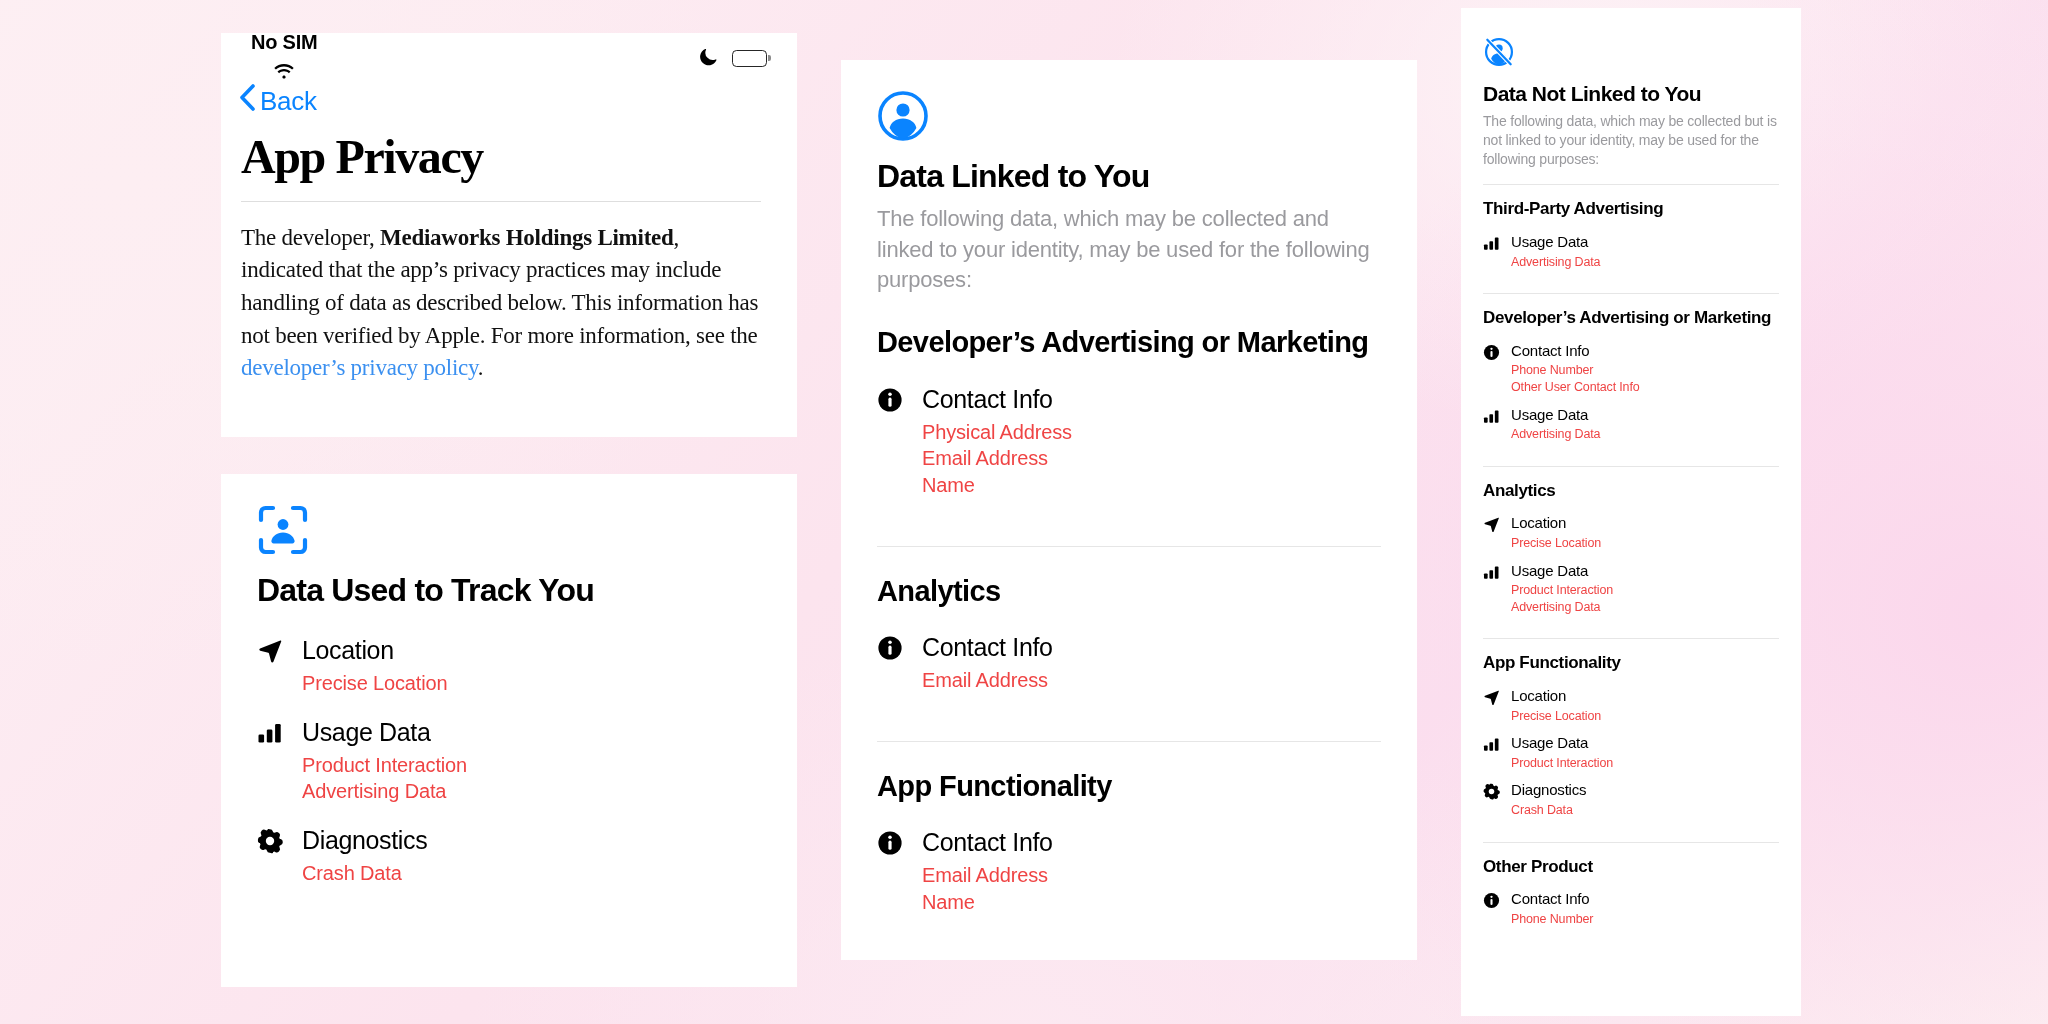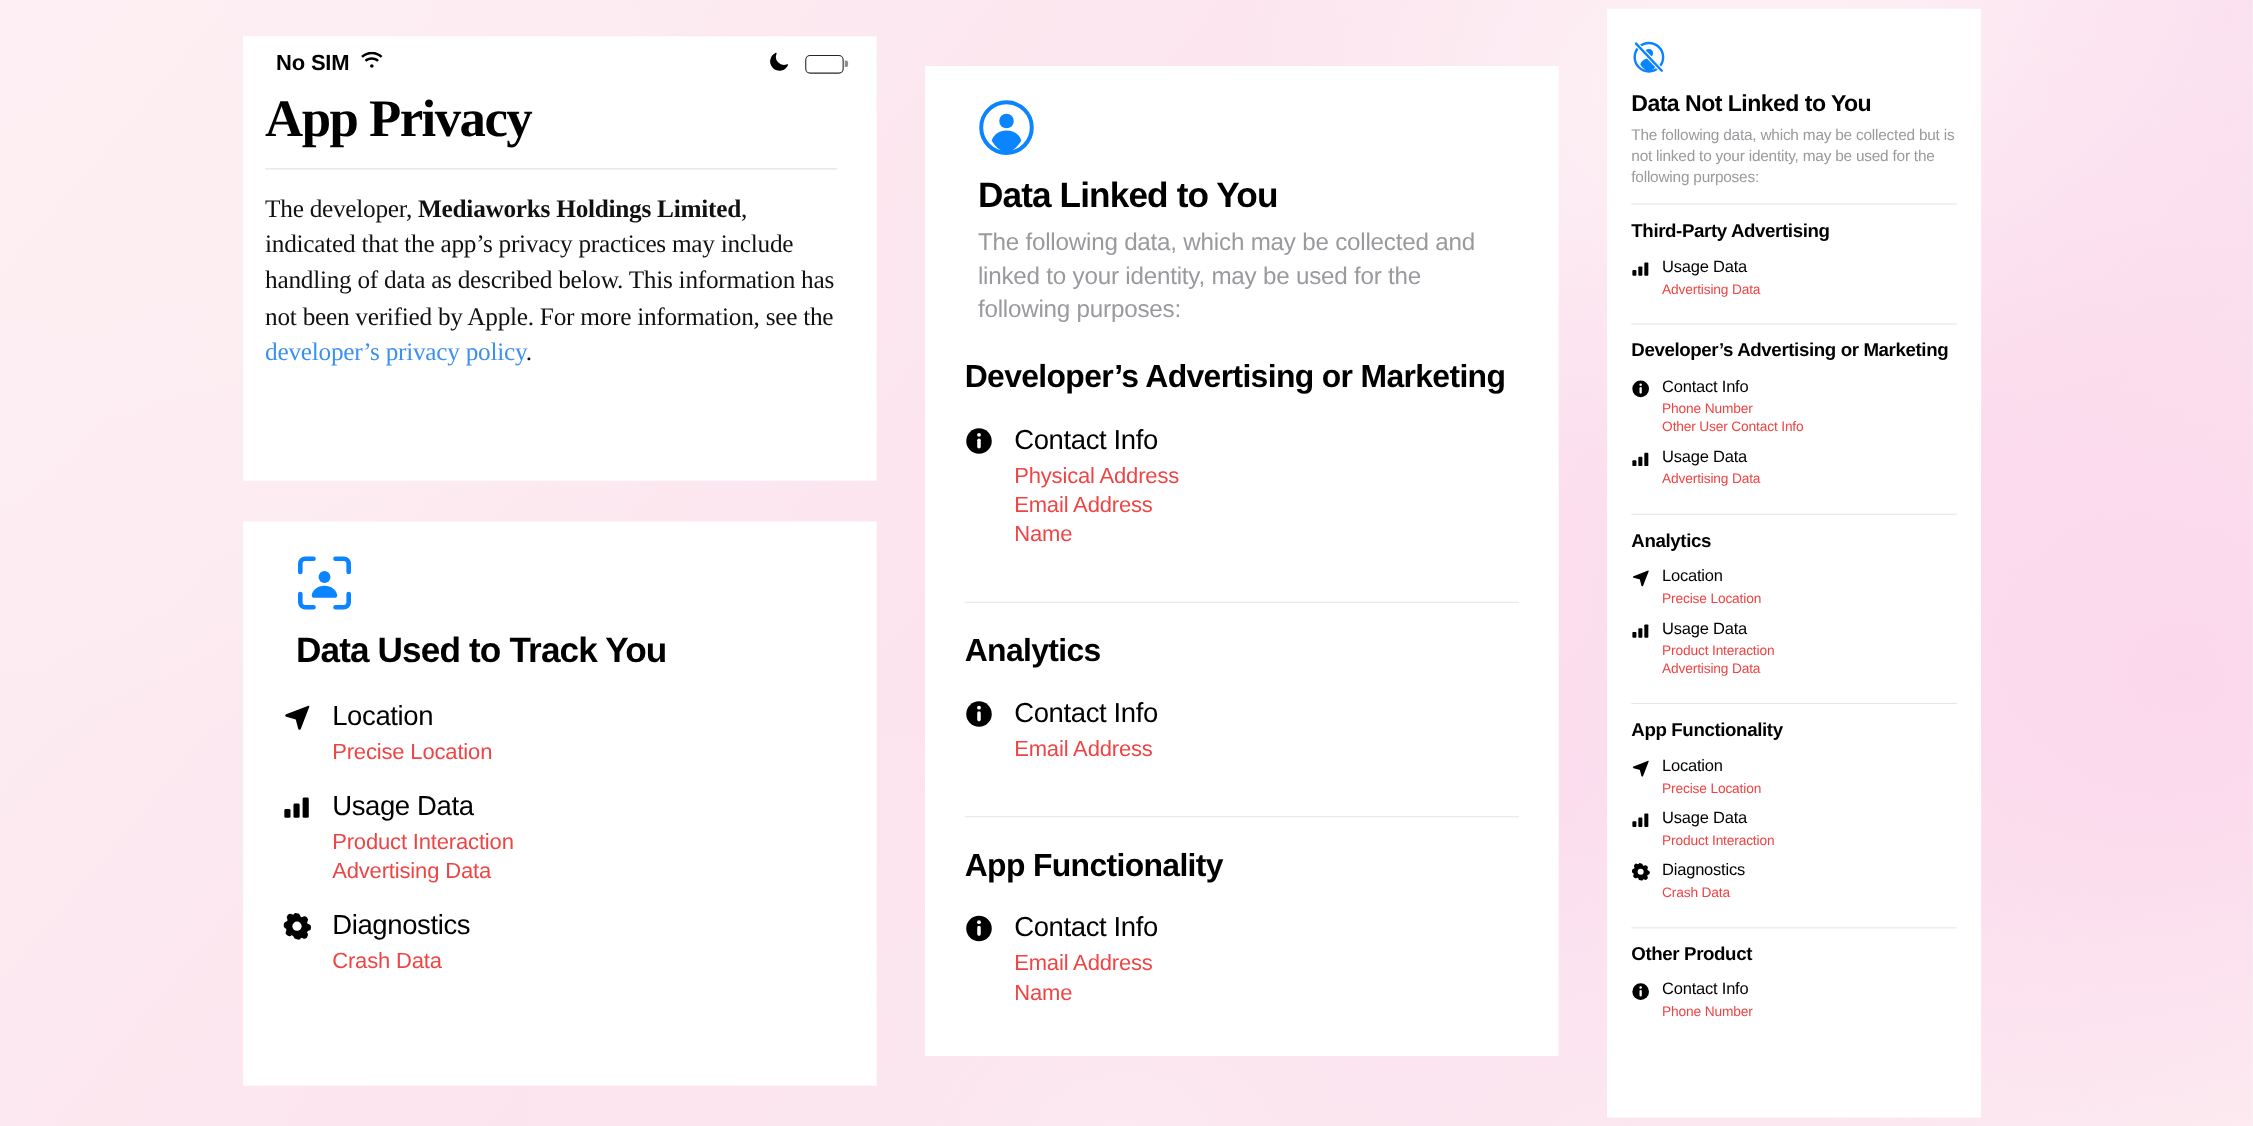--- a/index.html
+++ b/index.html
@@ -48,20 +48,21 @@
     position: relative;
   }
   .sb-left {
     display: flex;
     align-items: center;
     gap: 9px;
     font-size: 20px;
     font-weight: 600;
     color: #000;
     letter-spacing: -0.2px;
+    flex-direction: column;
   }
   .sb-center {
     position: absolute;
     left: 0; right: 0;
     text-align: center;
     font-size: 21px;
     font-weight: 700;
     color: #000;
     letter-spacing: -0.2px;
     pointer-events: none;
@@ -147,21 +148,21 @@
     margin: 20px 0 0 0;
     letter-spacing: -0.25px;
   }
   .intro b { font-weight: 700; }
   .link {
     color: #3b90f0;
     cursor: pointer;
   }
 
   
-  .sec-head { padding: 30px 36px 0 48px; }
+  .sec-head { padding: 30px 36px 0 36px; }
   .sec-head .hicon { margin-bottom: 13px; }
   .sec-title {
     font-size: 32px;
     font-weight: 700;
     letter-spacing: -0.8px;
     color: #000;
     margin: 0 0 9px 0;
     line-height: 1.12;
   }
   .sec-sub {
@@ -257,20 +258,30 @@
           <svg width="19" height="19" viewBox="0 0 19 19" aria-hidden="true">
             <path fill="#000" d="M16.6 12.4A7.3 7.3 0 0 1 7 2.8a.6.6 0 0 0-.8-.8 8.5 8.5 0 1 0 11.2 11.2.6.6 0 0 0-.8-.8z"></path>
           </svg>
         </span>
         <span class="battery">
           <span class="battery-fill" id="battery-fill" style="width:42%"></span>
         </span>
       </div>
     </div>
 
+    <div class="navbar">
+      <div class="back-btn">
+        <span class="chevron-left">
+          <svg width="16" height="27" viewBox="0 0 16 27" aria-hidden="true">
+            <path d="M14 2 3 13.5 14 25" fill="none" stroke="#0a84ff" stroke-width="3.6" stroke-linecap="round" stroke-linejoin="round"></path>
+          </svg>
+        </span>
+        <span>Back</span>
+      </div>
+    </div>
 
     <div class="lc-body">
       <h1 class="big-title">App Privacy</h1>
       <div class="rule"></div>
       <p class="intro">
         <span>The developer, </span><b>Mediaworks Holdings Limited</b><span>, indicated that the app’s privacy practices may include handling of data as described below. This information has not been verified by Apple. For more information, see the </span><span class="link">developer’s privacy policy</span><span>.</span>
       </p>
     </div>
   </div>
 

